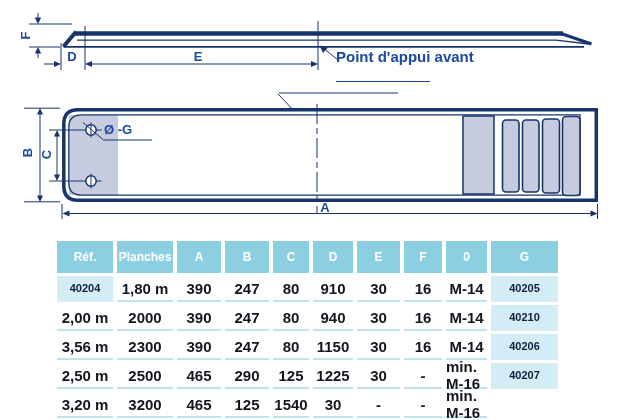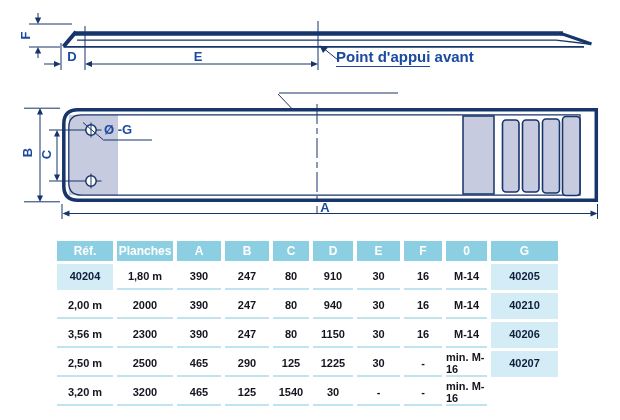--- a/index.html
+++ b/index.html
@@ -14,39 +14,39 @@
   .thin{stroke:var(--line_navy);fill:none;}
   .dlabel{
     position:absolute;color:var(--label_blue);font-size:13px;font-weight:600;
     text-align:center;line-height:13px;white-space:nowrap;
   }
   .vlabel{transform:rotate(-90deg);transform-origin:center;}
   .callout{
     position:absolute;left:336px;top:48px;color:var(--label_blue);
     font-size:15px;font-weight:600;white-space:nowrap;line-height:17px;
   }
-  .callout .u{border-bottom:1.5px solid var(--label_blue);padding-bottom:1px;}
+  .callout .u{border-bottom:1.5px solid var(--label_blue);padding-bottom:16px;}
   .note{position:absolute;left:277px;top:76px;color:var(--label_blue);
     font-size:13px;font-weight:600;white-space:nowrap;}
   .holelbl{position:absolute;left:104px;top:122px;color:var(--label_blue);
     font-size:13px;font-weight:600;white-space:nowrap;}
   
   #spec-table{
     position:absolute;left:57px;top:241px;
     display:grid;
     grid-template-columns:56px 56px 44px 44px 36px 40px 43px 38px 41px 67px;
     column-gap:4px;row-gap:3px;
   }
   #spec-table .th{
-    height:20px;background:var(--header_bg);color:var(--header_text);
+    height:32px;background:var(--header_bg);color:var(--header_text);
     font-size:12px;font-weight:700;display:flex;align-items:center;justify-content:center;
   }
   #spec-table .td{
     height:24px;border-bottom:2px solid var(--separator);color:var(--cell_text);
-    font-size:11px;font-weight:700;display:flex;align-items:center;justify-content:center;
+    font-size:15px;font-weight:700;display:flex;align-items:center;justify-content:center;
     background:#fff;
   }
   #spec-table .td.ref{
     background:var(--ref_bg);color:var(--ref_text);font-size:11px;
     border-bottom:2px solid transparent;background-clip:border-box;
   }
 </style>
 </head>
 <body>
 

